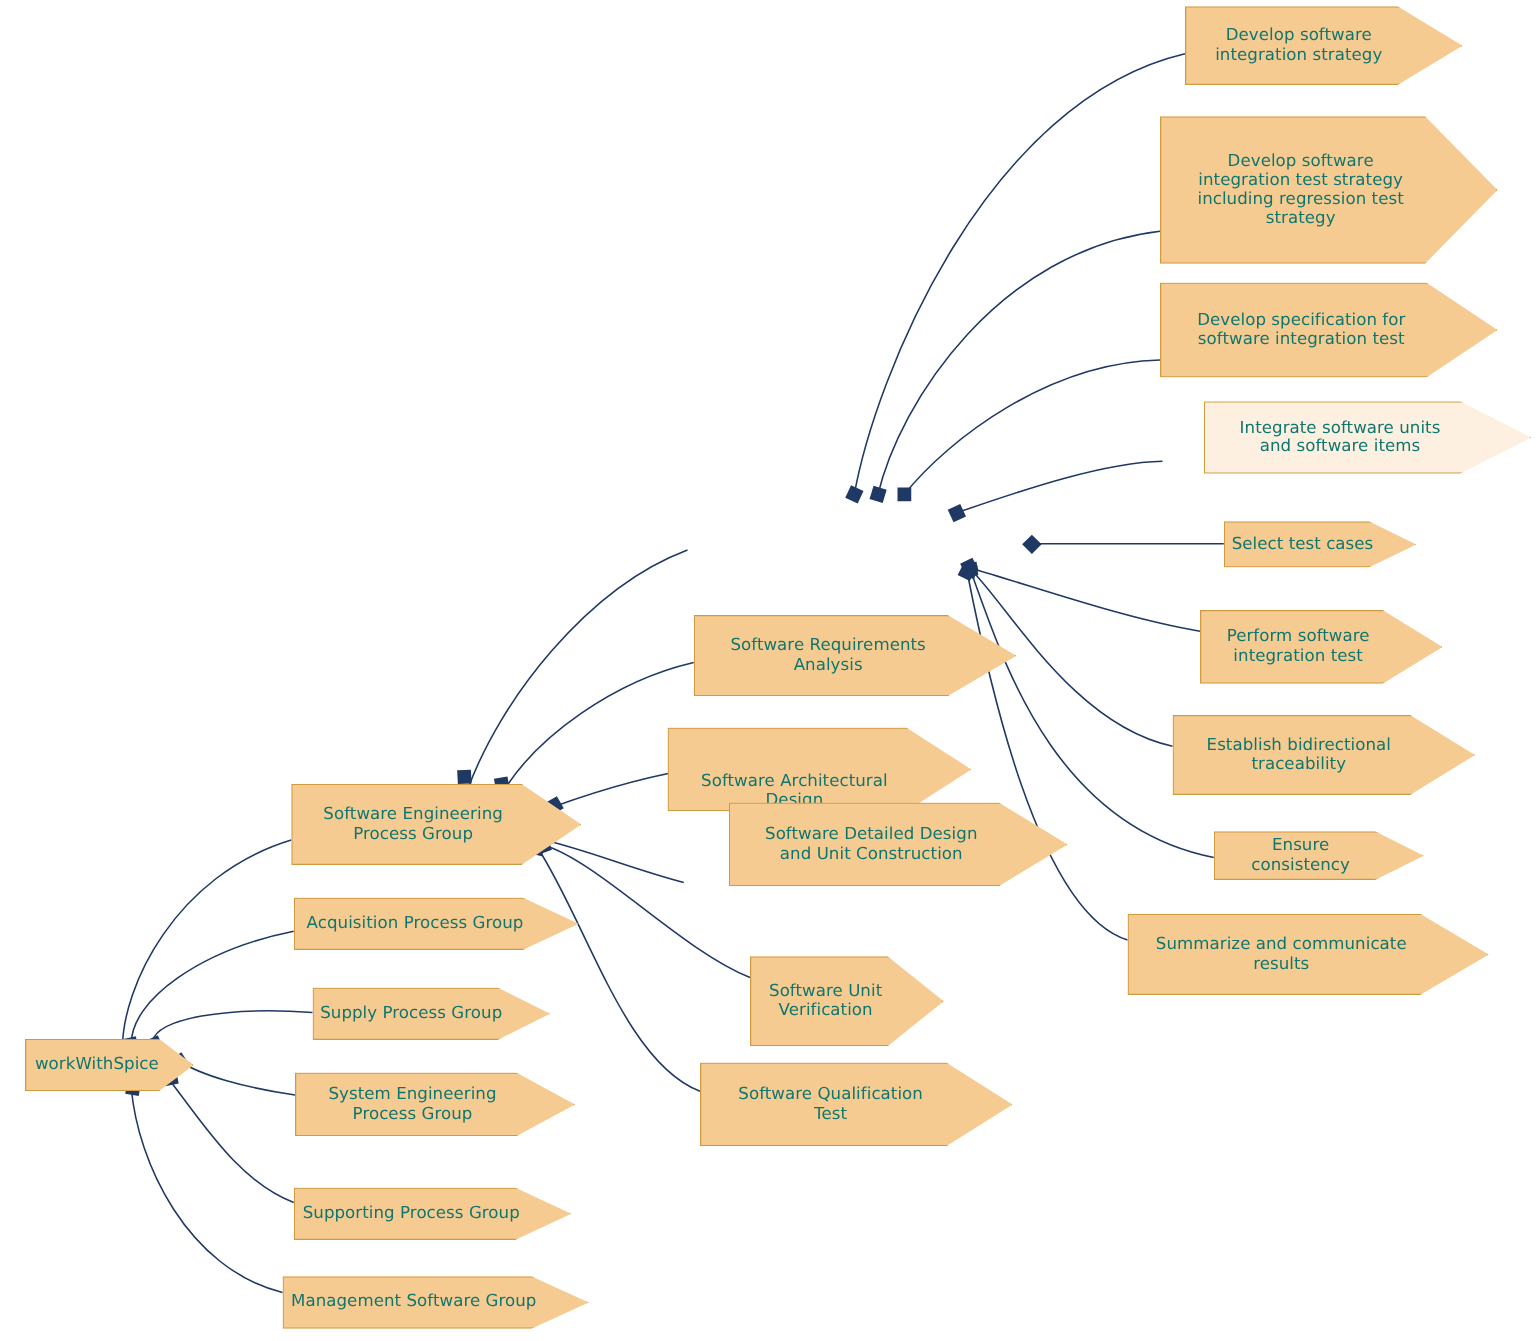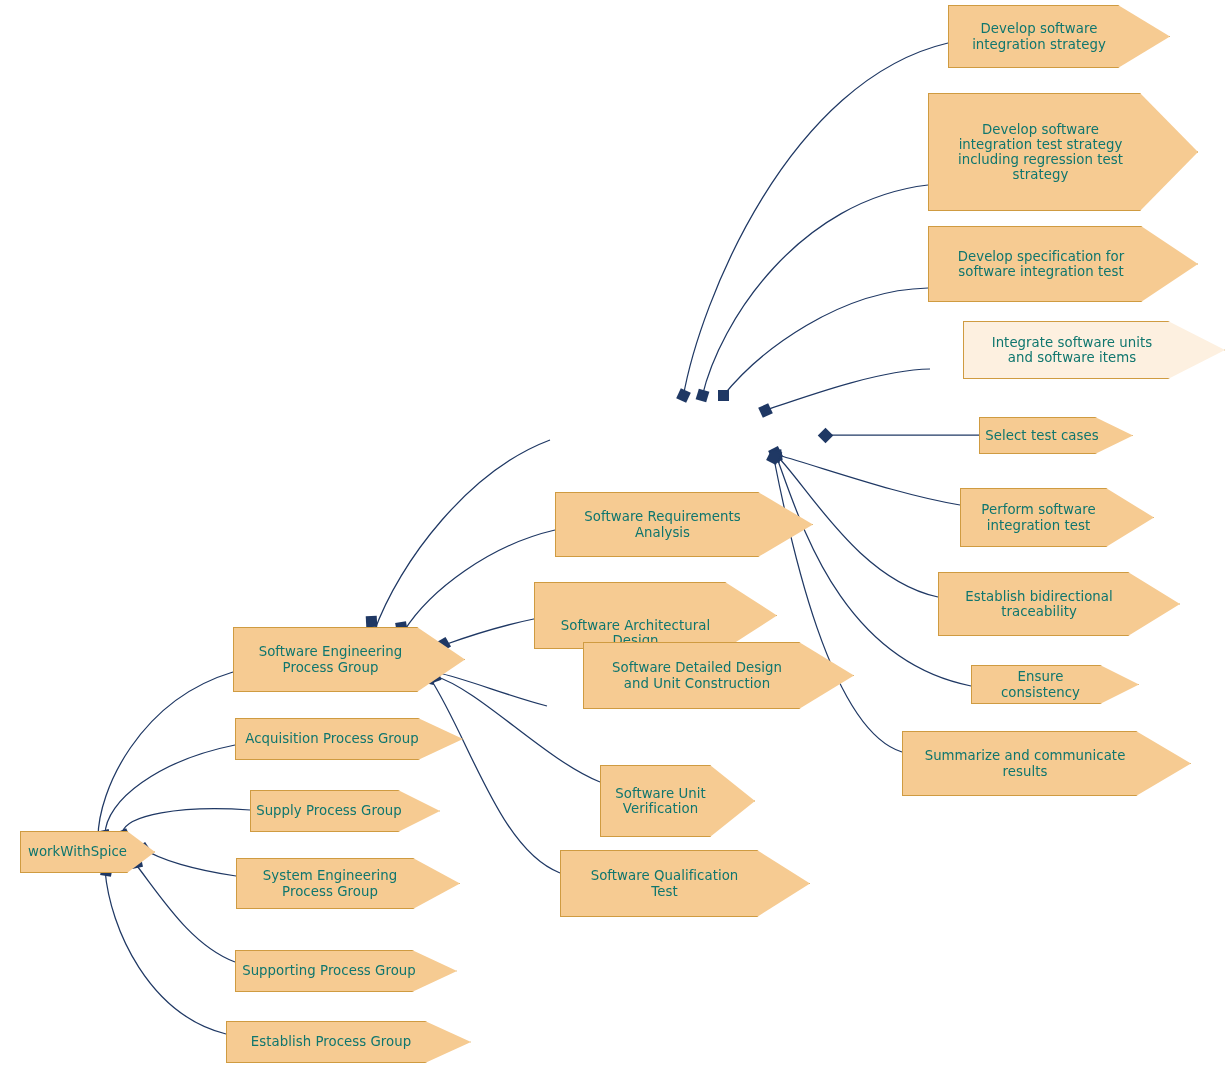--- a/index.html
+++ b/index.html
@@ -106,21 +106,21 @@
       <rect x="770" y="451" width="11" height="11" fill="#1f3864" transform="rotate(105 775.5 456.5)"></rect>
       <rect x="768" y="452" width="11" height="11" fill="#1f3864" transform="rotate(117 773.5 457.5)"></rect>
     </svg>
   <div id="node-layer">
       <div class="node" style="left: 20px; top: 831px; width: 135px; height: 42px; clip-path: polygon(0% 0%, 79.259% 0%, 100% 50%, 79.259% 100%, 0% 100%); padding-right: 24px;"><span class="node-label">workWithSpice</span></div>
       <div class="node" style="left: 235px; top: 718px; width: 228px; height: 42px; clip-path: polygon(0% 0%, 80.263% 0%, 100% 50%, 80.263% 100%, 0% 100%); padding-right: 38px;"><span class="node-label">Acquisition Process Group</span></div>
       <div class="node" style="left: 250px; top: 790px; width: 190px; height: 42px; clip-path: polygon(0% 0%, 77.895% 0%, 100% 50%, 77.895% 100%, 0% 100%); padding-right: 36px;"><span class="node-label">Supply Process Group</span></div>
       <div class="node" style="left: 236px; top: 858px; width: 224px; height: 51px; clip-path: polygon(0% 0%, 79.018% 0%, 100% 50%, 79.018% 100%, 0% 100%); padding-right: 40px;"><span class="node-label">System Engineering
 Process Group</span></div>
       <div class="node" style="left: 235px; top: 950px; width: 222px; height: 42px; clip-path: polygon(0% 0%, 79.73% 0%, 100% 50%, 79.73% 100%, 0% 100%); padding-right: 38px;"><span class="node-label">Supporting Process Group</span></div>
-      <div class="node" style="left: 226px; top: 1021px; width: 245px; height: 42px; clip-path: polygon(0% 0%, 81.224% 0%, 100% 50%, 81.224% 100%, 0% 100%); padding-right: 39px;"><span class="node-label">Establish Process Group</span></div>
+      <div class="node" style="left: 226px; top: 1021px; width: 245px; height: 42px; clip-path: polygon(0% 0%, 81.224% 0%, 100% 50%, 81.224% 100%, 0% 100%); padding-right: 39px;"><span class="node-label">Management Software Group</span></div>
       <div class="node" style="left: 233px; top: 627px; width: 232px; height: 65px; clip-path: polygon(0% 0%, 79.31% 0%, 100% 50%, 79.31% 100%, 0% 100%); padding-right: 41px;"><span class="node-label">Software Engineering
 Process Group</span></div>
       <div class="node" style="left: 555px; top: 492px; width: 258px; height: 65px; clip-path: polygon(0% 0%, 78.682% 0%, 100% 50%, 78.682% 100%, 0% 100%); padding-right: 47px;"><span class="node-label">Software Requirements
 Analysis</span></div>
       <div class="node" style="left: 534px; top: 582px; width: 243px; height: 67px; clip-path: polygon(0% 0%, 78.601% 0%, 100% 50%, 78.601% 100%, 0% 100%); padding-right: 44px; align-items: flex-end;"><span class="node-label">Software Architectural
 Design</span></div>
       <div class="node" style="left: 547px; top: 642px; width: 271px; height: 67px; clip-path: polygon(0% 0%, 79.705% 0%, 100% 50%, 79.705% 100%, 0% 100%); padding-right: 47px; margin-left: 36px;"><span class="node-label">Software Detailed Design
 and Unit Construction</span></div>
       <div class="node" style="left: 600px; top: 765px; width: 155px; height: 72px; clip-path: polygon(0% 0%, 70.968% 0%, 100% 50%, 70.968% 100%, 0% 100%); padding-right: 38px;"><span class="node-label">Software Unit
 Verification</span></div>

